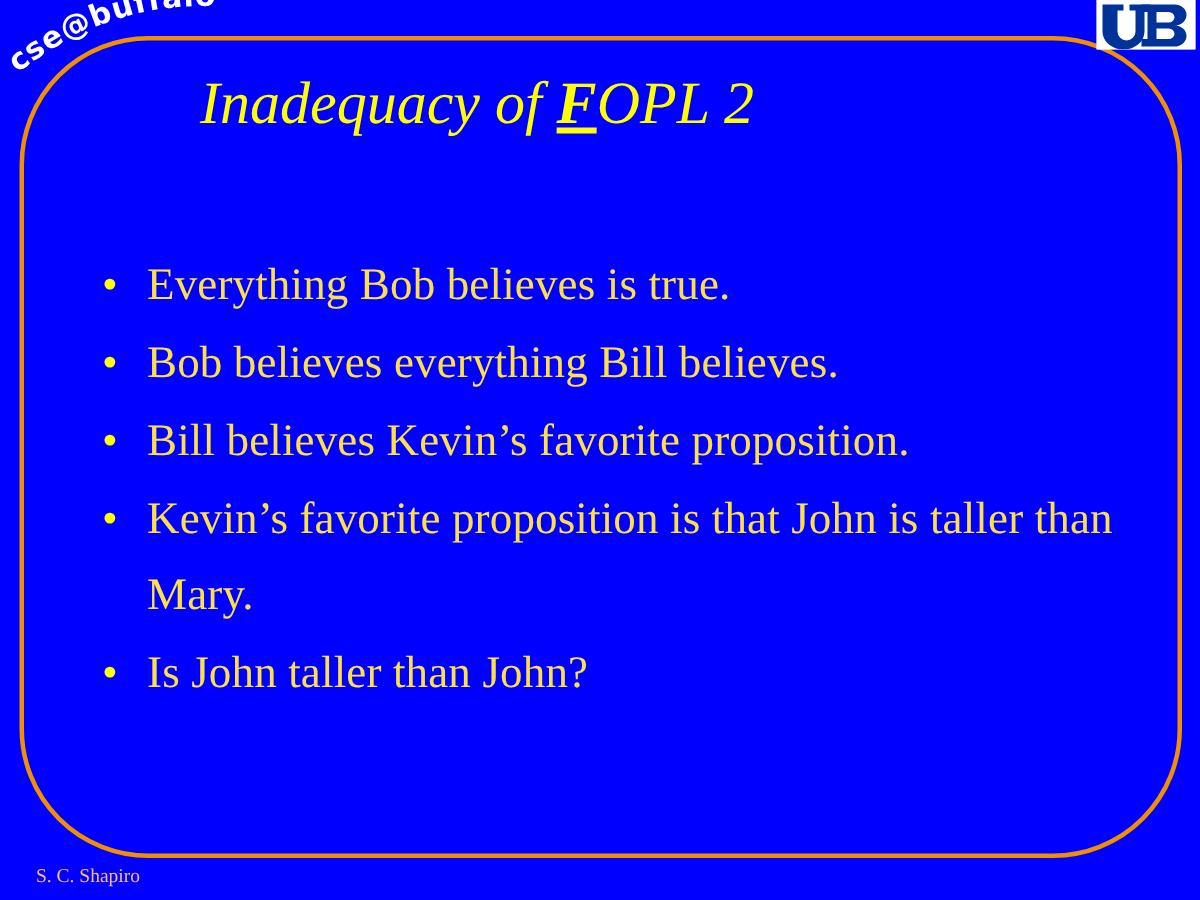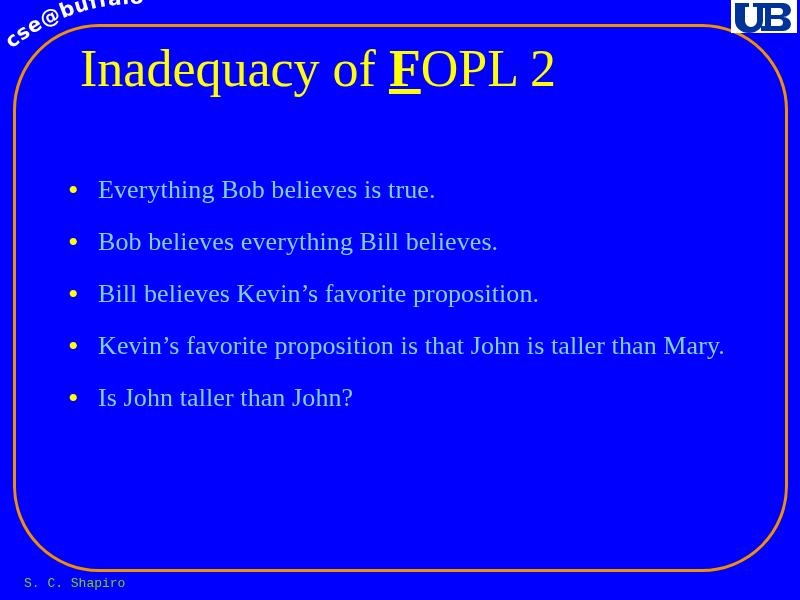--- a/index.html
+++ b/index.html
@@ -57,23 +57,24 @@
 
   
   #slide-title {
     position: absolute;
     left: 0;
     top: 46px;
     width: 636px;
     text-align: center;
     color: #ffff00;
     font-family: "Liberation Serif", serif;
-    font-size: 52px;
+    font-size: 40px;
     line-height: 46px;
     white-space: nowrap;
+    font-style: italic;
   }
   #slide-title .emph {
     font-weight: bold;
     text-decoration: underline;
     text-underline-offset: 3px;
   }
 
   
   #bullet-list {
     position: absolute;
@@ -90,34 +91,34 @@
     flex: 0 0 36px;
     color: #ffff00;
     font-size: 30px;
     line-height: 51px;
     text-align: left;
     padding-left: 6px;
     box-sizing: border-box;
   }
   .bullet-text {
     flex: 1 1 auto;
-    color: #7dd3fc;
+    color: #fde047;
     font-family: "Liberation Serif", serif;
-    font-size: 26px;
+    font-size: 30px;
     line-height: 51px;
     letter-spacing: 0.1px;
   }
 
   
   #footer-author {
     position: absolute;
     left: 24px;
     top: 576px;
-    color: #84cc16;
-    font-family: Liberation Mono, monospace;
+    color: #fdba74;
+    font-family: Liberation Serif, serif;
     font-size: 13px;
     line-height: 16px;
   }
 </style>
 </head>
 <body>
 
 <div id="slide-frame"></div>
 
 <svg id="cse-buffalo-wordmark" viewBox="0 0 180 60">

